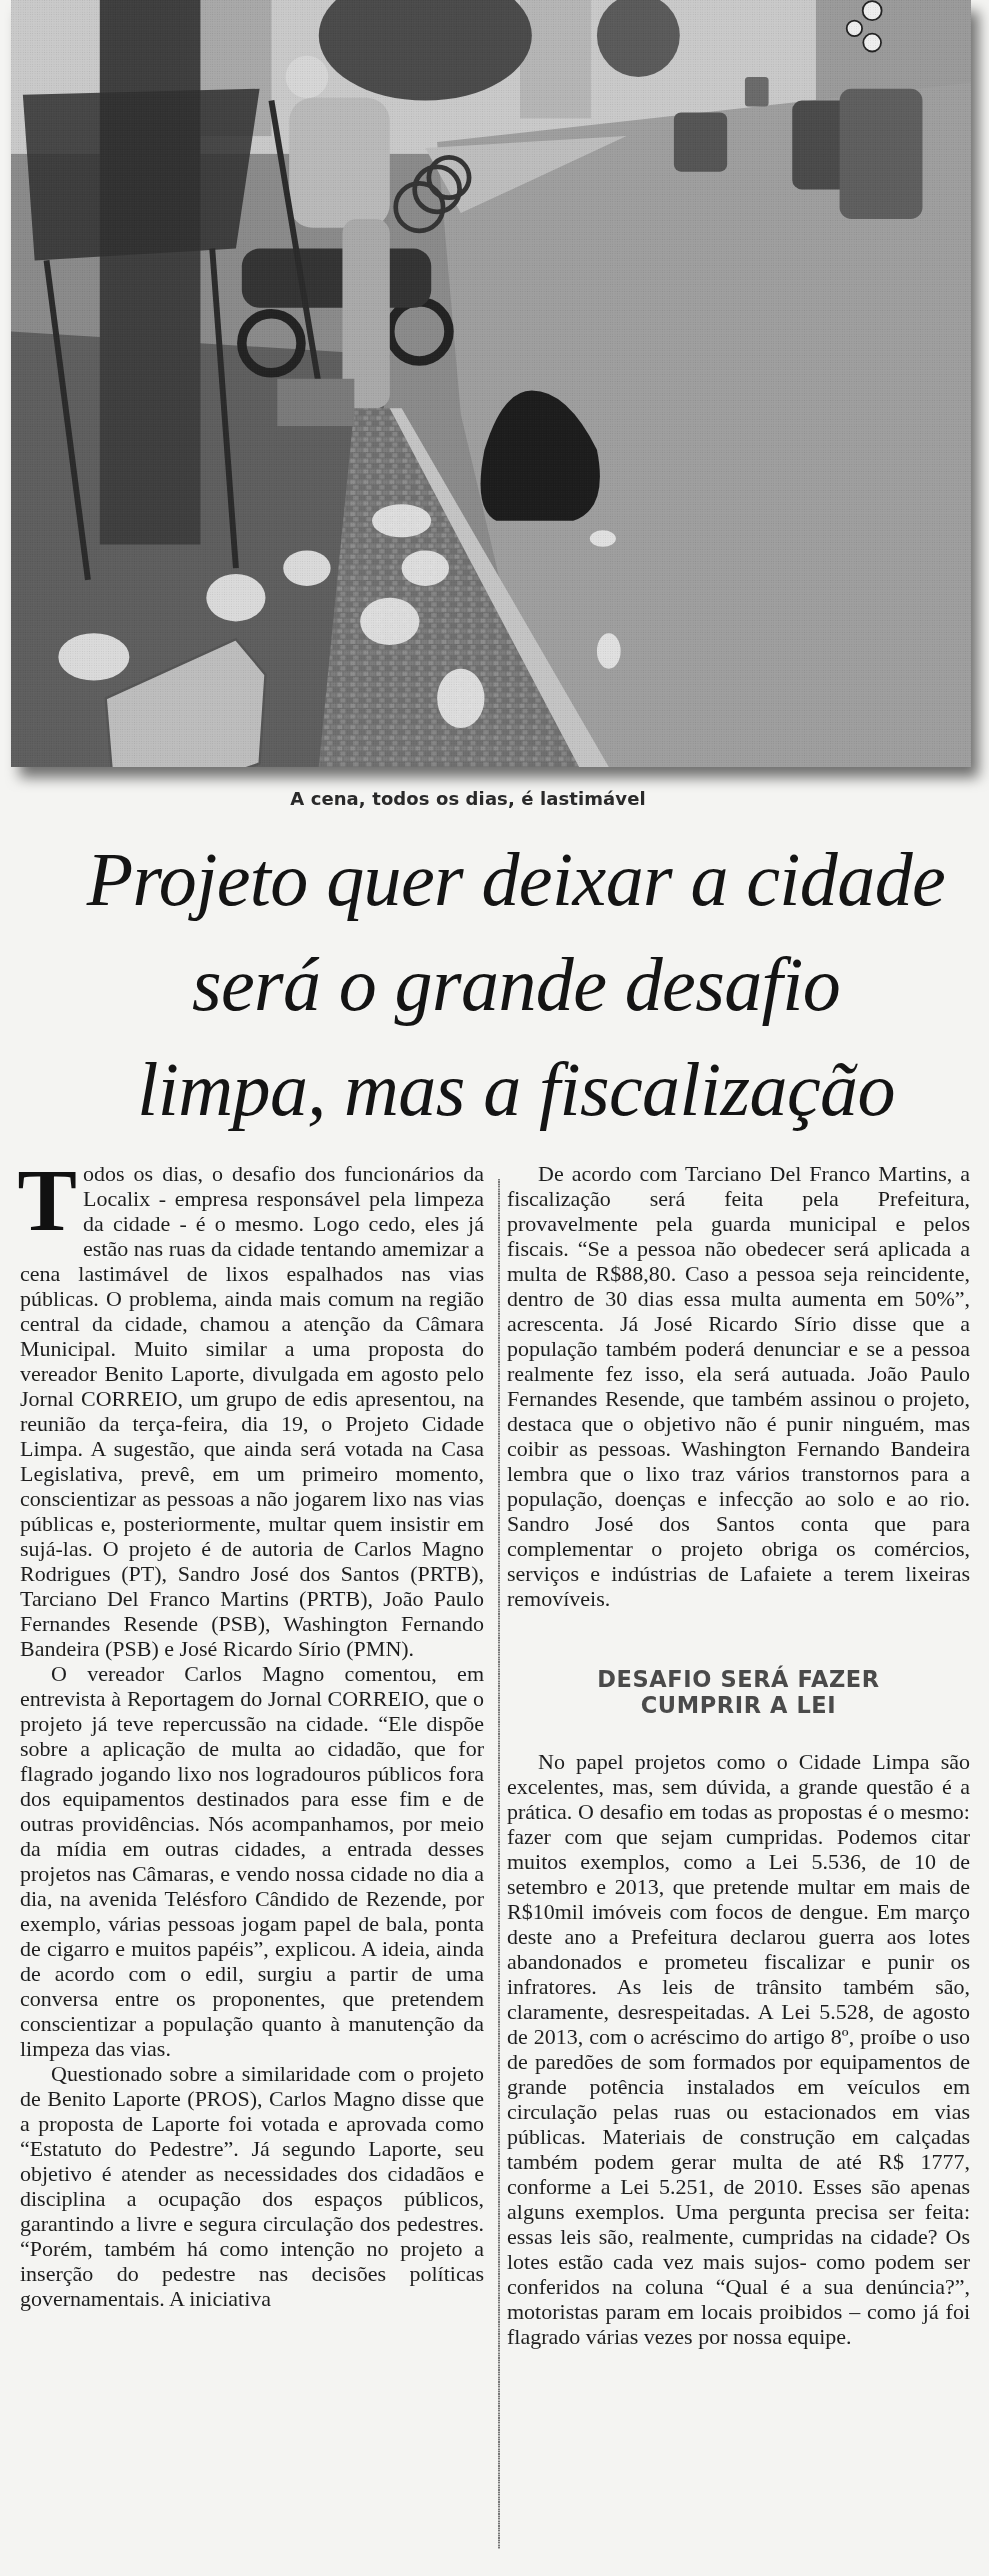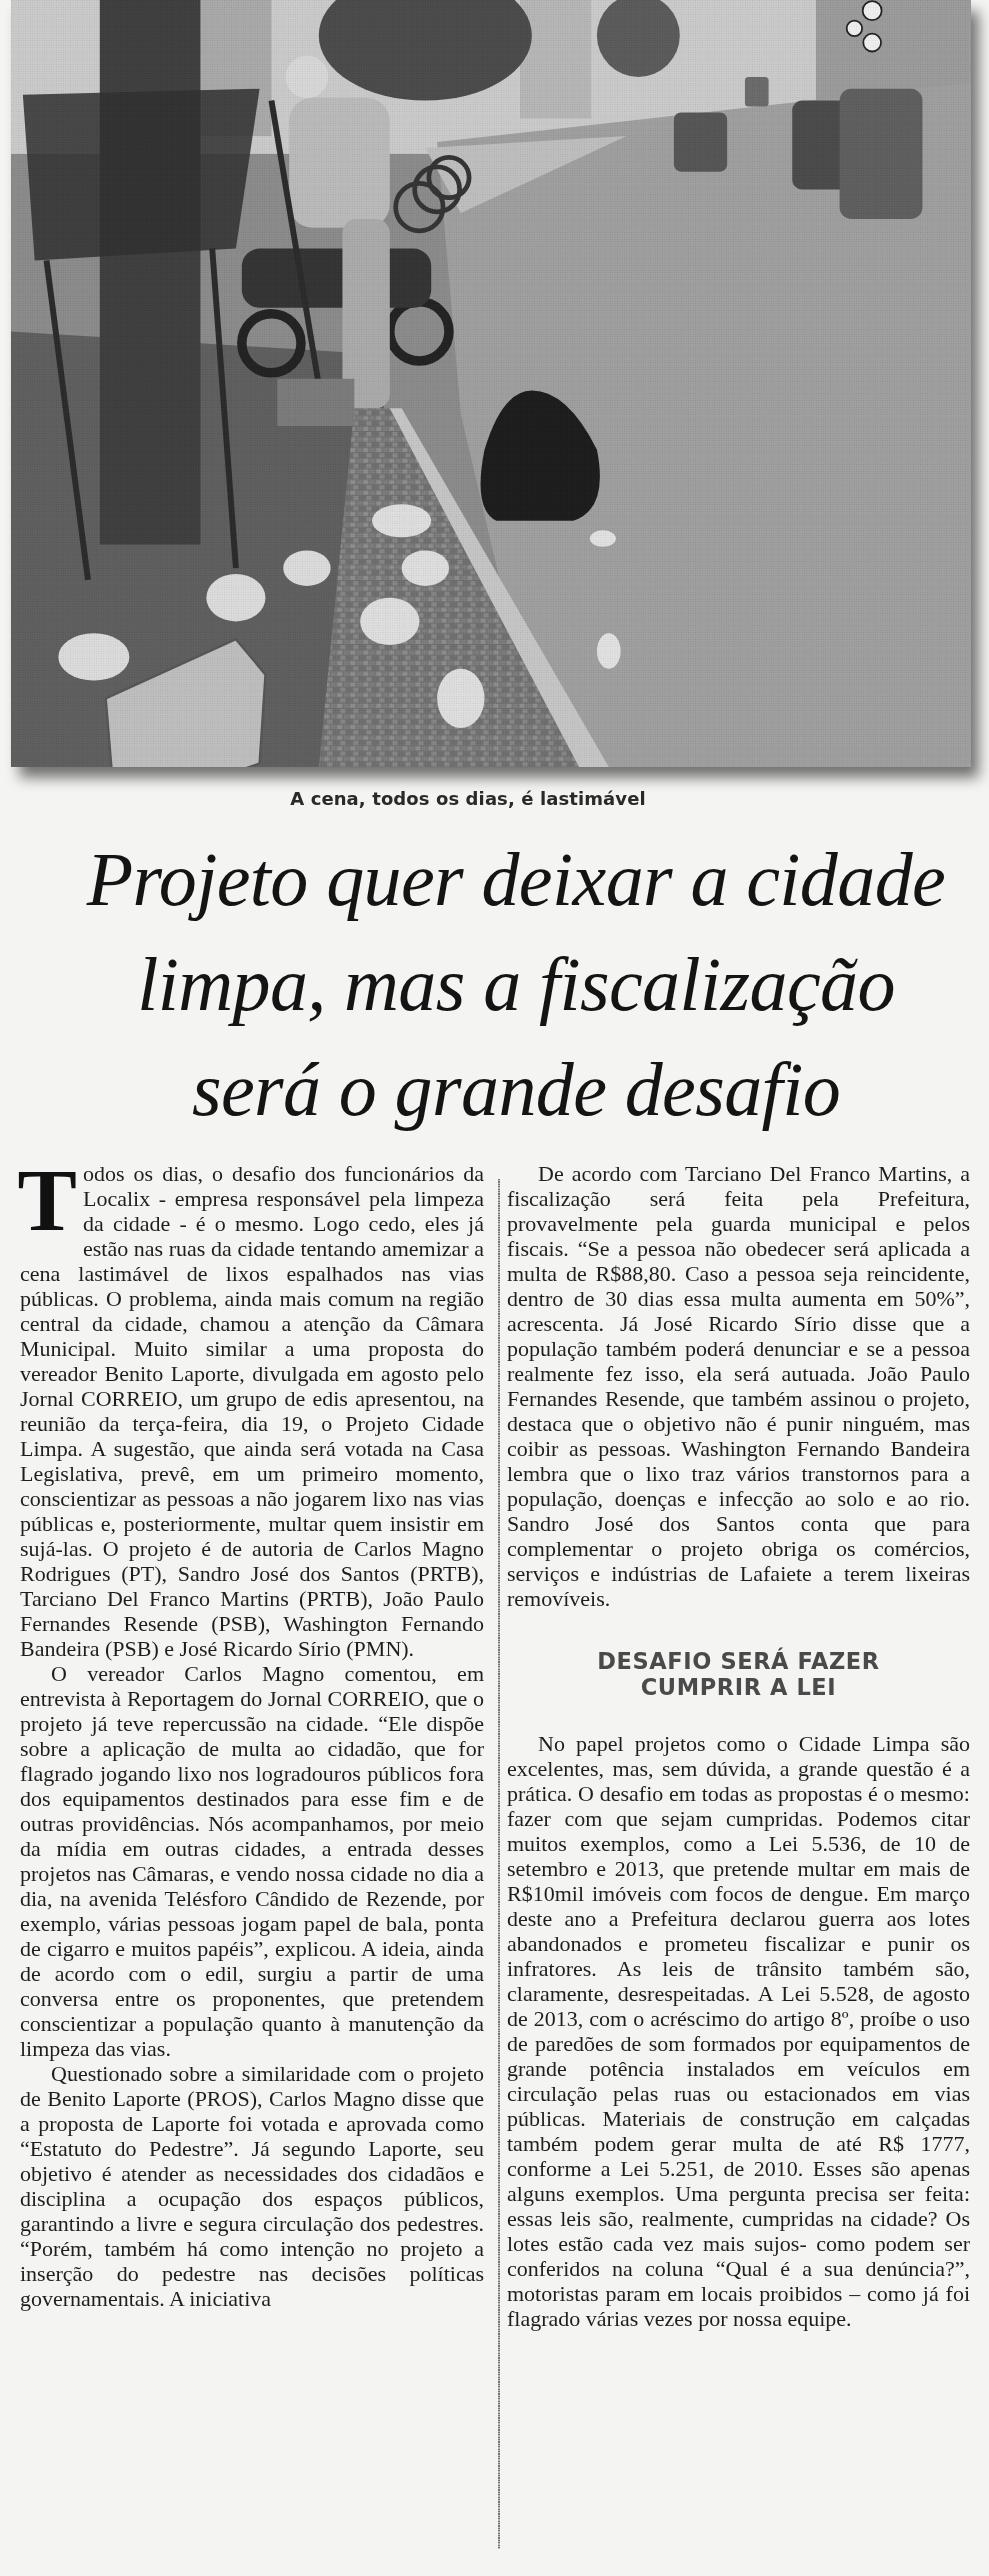--- a/index.html
+++ b/index.html
@@ -68,21 +68,21 @@
     font-weight: bold;
     color: #111;
   }
   .divider {
     position: absolute;
     left: 498px; top: 1179px;
     width: 1.8px; height: 1370px;
     background: repeating-linear-gradient(to bottom, #777 0 1.2px, #bbb 1.2px 2.4px);
   }
   .subhead {
-    margin: 37px 0 31px 0;
+    margin: 55px 0 31px 0;
     text-align: center;
     font-family: "DejaVu Sans", sans-serif;
     font-weight: bold;
     font-size: 22.5px;
     line-height: 26px;
     color: #4a4a4a;
     letter-spacing: 0.6px;
     text-indent: 0;
   }
 </style>
@@ -172,22 +172,22 @@
     </g>
 
     <rect x="0" y="0" width="1622" height="1296" fill="url(#grain)"></rect>
   </svg>
 </div>
 
 <div class="caption">A cena, todos os dias, é lastimável</div>
 
 <h1 class="headline">
   <span>Projeto quer deixar a cidade</span>
+  <span>será o grande desafio</span>
   <span>limpa, mas a fiscalização</span>
-  <span>será o grande desafio</span>
 </h1>
 
 <div class="col col-left">
   <p><span class="dropcap">T</span><span>odos os dias, o desafio dos funcionários da Localix - empresa responsável pela limpeza da cidade - é o mesmo. Logo cedo, eles já estão nas ruas da cidade tentando amemizar a cena lastimável de lixos espalhados nas vias públicas. O problema, ainda mais comum na região central da cidade, chamou a atenção da Câmara Municipal. Muito similar a uma proposta do vereador Benito Laporte, divulgada em agosto pelo Jornal CORREIO, um grupo de edis apresentou, na reunião da terça-feira, dia 19, o Projeto Cidade Limpa. A sugestão, que ainda será votada na Casa Legislativa, prevê, em um primeiro momento, conscientizar as pessoas a não jogarem lixo nas vias públicas e, posteriormente, multar quem insistir em sujá-las. O projeto é de autoria de Carlos Magno Rodrigues (PT), Sandro José dos Santos (PRTB), Tarciano Del Franco Martins (PRTB), João Paulo Fernandes Resende (PSB), Washington Fernando Bandeira (PSB) e José Ricardo Sírio (PMN).</span></p>
   <p class="indent">O vereador Carlos Magno comentou, em entrevista à Reportagem do Jornal CORREIO, que o projeto já teve repercussão na cidade. “Ele dispõe sobre a aplicação de multa ao cidadão, que for flagrado jogando lixo nos logradouros públicos fora dos equipamentos destinados para esse fim e de outras providências. Nós acompanhamos, por meio da mídia em outras cidades, a entrada desses projetos nas Câmaras, e vendo nossa cidade no dia a dia, na avenida Telésforo Cândido de Rezende, por exemplo, várias pessoas jogam papel de bala, ponta de cigarro e muitos papéis”, explicou. A ideia, ainda de acordo com o edil, surgiu a partir de uma conversa entre os proponentes, que pretendem conscientizar a população quanto à manutenção da limpeza das vias.</p>
   <p class="indent">Questionado sobre a similaridade com o projeto de Benito Laporte (PROS), Carlos Magno disse que a proposta de Laporte foi votada e aprovada como “Estatuto do Pedestre”. Já segundo Laporte, seu objetivo é atender as necessidades dos cidadãos e disciplina a ocupação dos espaços públicos, garantindo a livre e segura circulação dos pedestres. “Porém, também há como intenção no projeto a inserção do pedestre nas decisões políticas governamentais. A iniciativa</p>
 </div>
 
 <div class="divider"></div>
 

